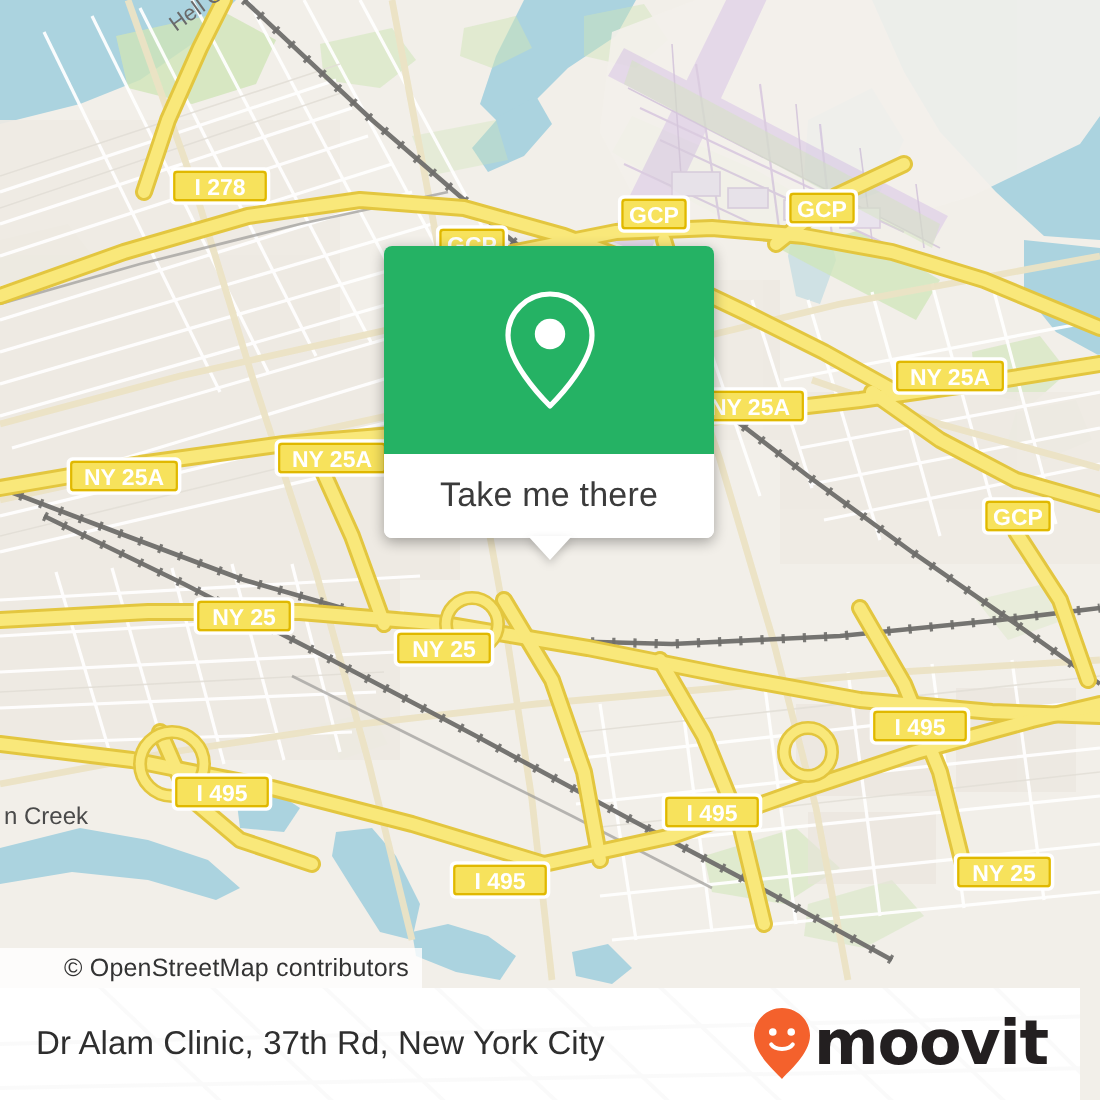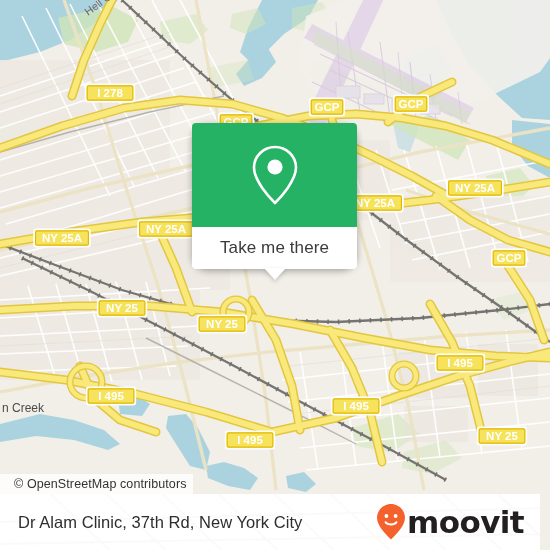--- a/index.html
+++ b/index.html
@@ -32,35 +32,35 @@
   }
   #map svg { display: block; }
 
   
   .attrib {
     position: absolute;
     left: 0;
     bottom: 0;
     height: 20px;
     line-height: 20px;
-    padding: 0 6px 0 14px;
+    padding: 0 6px 0 32px;
     background: rgba(255,255,255,0.80);
     font-size: 12.5px;
     color: #333333;
     white-space: nowrap;
     letter-spacing: .1px;
   }
 
   
   .card {
     position: absolute;
     left: 192px;
     top: 123px;
     width: 165px;
-    border-radius: 15px;
+    border-radius: 4px;
     background: #ffffff;
     box-shadow: 0 2px 7px rgba(0,0,0,0.33);
     overflow: visible;
     z-index: 40;
   }
   .card-top {
     height: 104px;
     background: #25b264;
     border-radius: 4px 4px 0 0;
     display: flex;

